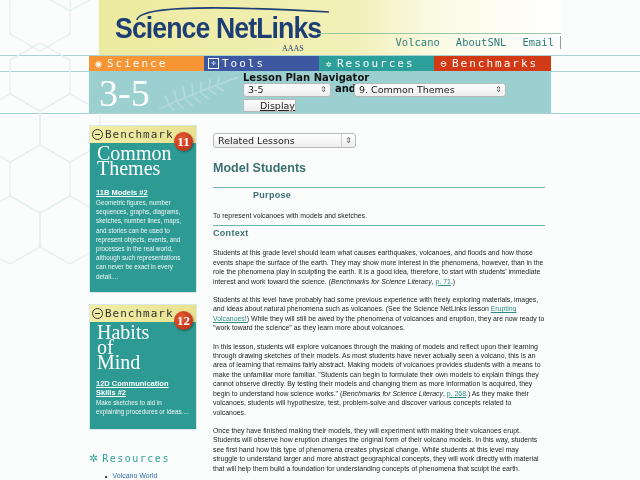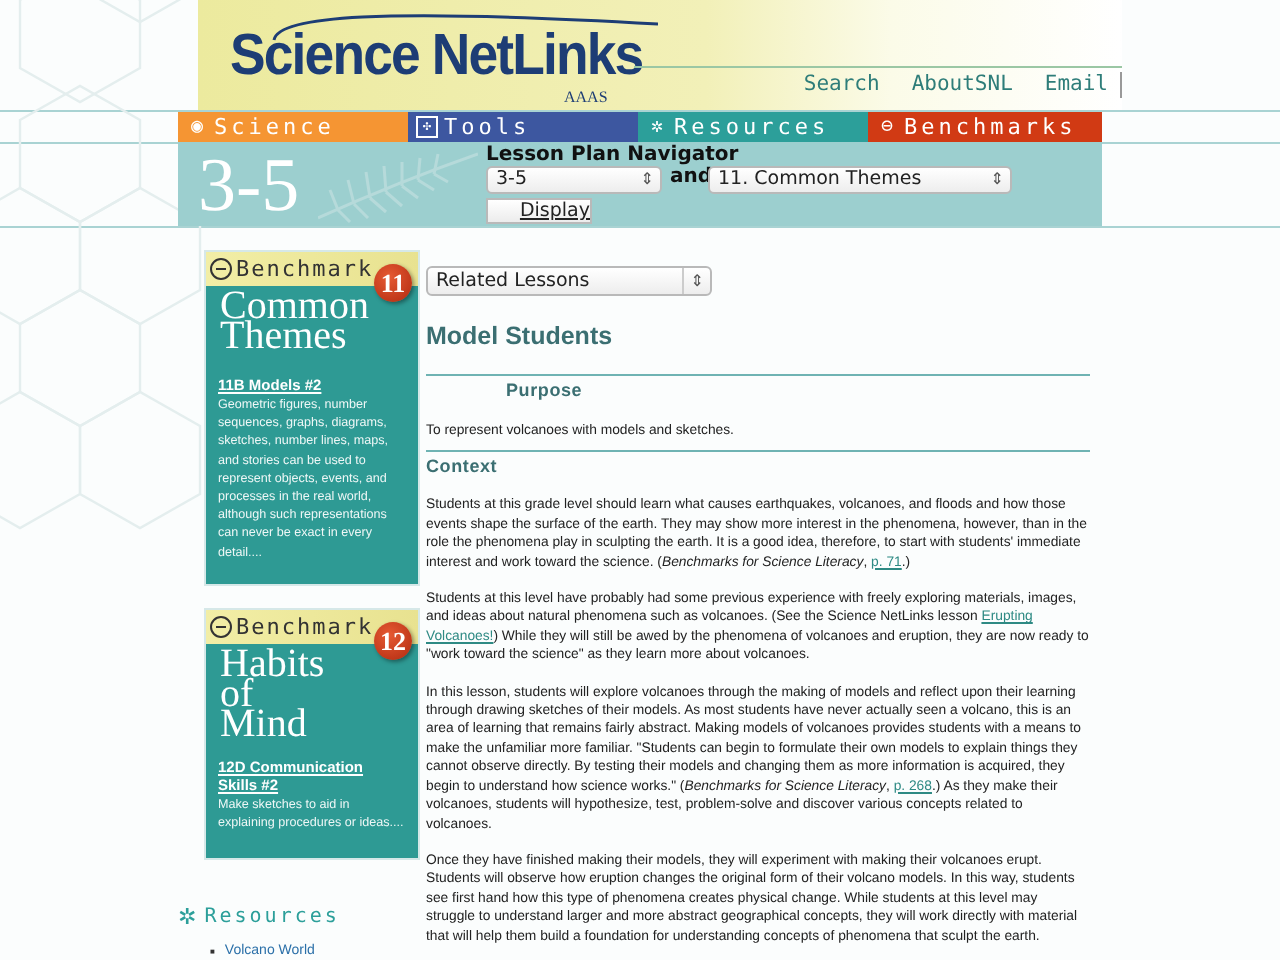--- a/index.html
+++ b/index.html
@@ -47,21 +47,21 @@
   .lpn-title { position: absolute; left: 154px; top: 1px; font-size: 10px; font-weight: bold; color: #111; font-family: "DejaVu Sans", sans-serif; }
   .lpn-select { position: absolute; height: 14px; background: linear-gradient(#ffffff, #ededed); border: 1px solid #b9b9b9; border-radius: 3px;
     font-family: "DejaVu Sans", sans-serif; font-size: 9.5px; color: #222; padding-left: 4px; line-height: 12px; cursor: pointer; }
   .lpn-select .arr { position: absolute; right: 3px; top: 0; font-size: 8px; color: #555; }
   .sel-grade { left: 154px; top: 12px; width: 88px; }
   .sel-theme { left: 265px; top: 12px; width: 152px; }
   .lpn-and { position: absolute; left: 246px; top: 12px; font-size: 10px; font-weight: bold; color: #111; font-family: "DejaVu Sans", sans-serif; }
   .btn-display { position: absolute; left: 154px; top: 28px; height: 13px; width: 53px; background: linear-gradient(#ffffff, #ececec); border: 1px solid #b9b9b9;
     font-family: "DejaVu Sans", sans-serif; font-size: 9.5px; color: #222; text-align: right; line-height: 11px; cursor: pointer; text-decoration: underline; }
 
-  .bm-card { position: absolute; left: 89px; width: 108px; background: #2e9a94; border: 1px solid #d6e8e8; margin-left: 13px; }
+  .bm-card { position: absolute; left: 89px; width: 108px; background: #2e9a94; border: 1px solid #d6e8e8; }
   .bm-head { height: 17px; background: linear-gradient(90deg, #f2eea6, #e8e290); position: relative; display: flex; align-items: center; padding-left: 2px; }
   .bm-head .ic { width: 11px; height: 11px; border: 1.5px solid #333; border-radius: 50%; display: inline-block; margin-right: 2px; position: relative; }
   .bm-head .ic::after { content: ""; position: absolute; left: 2px; top: 3.5px; width: 5px; height: 1.5px; background: #333; }
   .bm-head .lbl { font-family: "DejaVu Sans Mono", monospace; font-size: 11px; letter-spacing: 1px; color: #333; }
   .bm-num { position: absolute; right: 3px; top: 6px; width: 19px; height: 19px; border-radius: 50%; background: radial-gradient(circle at 40% 35%, #e65a33, #b12a10);
     color: #fff; font-family: "Liberation Serif", serif; font-weight: bold; font-size: 13px; text-align: center; line-height: 19px; box-shadow: 1px 1px 2px rgba(0,0,0,.4); }
   .bm-theme { font-family: Liberation Serif, serif; color: #ffffff; font-size: 20px; line-height: 15px; padding: 3px 7px 0; }
   .bm-link { display: block; margin: 12px 6px 0; font-size: 7.5px; font-weight: bold; color: #fff; text-decoration: underline; cursor: pointer; line-height: 9px; }
   .bm-desc { margin: 1px 6px 0; font-size: 6.3px; color: #eef7f6; line-height: 9.2px; }
 
@@ -102,21 +102,21 @@
 </div>
 
 <div class="header">
   <svg class="logo-swoosh" width="200" height="20">
     <path d="M8 18 C 10 6, 60 2, 200 10" fill="none" stroke="#1d3d75" stroke-width="1.5"></path>
   </svg>
   <div class="logo">Science NetLinks</div>
   <div class="logo-aaas">AAAS</div>
   <div class="logo-line"></div>
   <div class="toplinks">
-    <span>Search</span>
+    <span>Volcano</span>
     <span>AboutSNL</span>
     <span>Email</span>
   </div>
 </div>
 
 <div class="navbar">
   <div class="nav-tab nav-lessons">
     <span class="ic">◉</span>
     <span>Science</span>
   </div>
@@ -143,21 +143,21 @@
     </g>
   </svg>
   <div class="grade-big">3-5</div>
   <div class="lpn-title">Lesson Plan Navigator</div>
   <div class="lpn-select sel-grade">
     <span>3-5</span>
     <span class="arr">⇕</span>
   </div>
   <div class="lpn-and">and</div>
   <div class="lpn-select sel-theme">
-    <span>11. Common Themes</span>
+    <span>9. Common Themes</span>
     <span class="arr">⇕</span>
   </div>
   <div class="btn-display">Display</div>
 </div>
 
 <div class="bm-card" style="top:125px;height:168px;">
   <div class="bm-head">
     <span class="ic"></span>
     <span class="lbl">Benchmark</span>
     <span class="bm-num">11</span>

